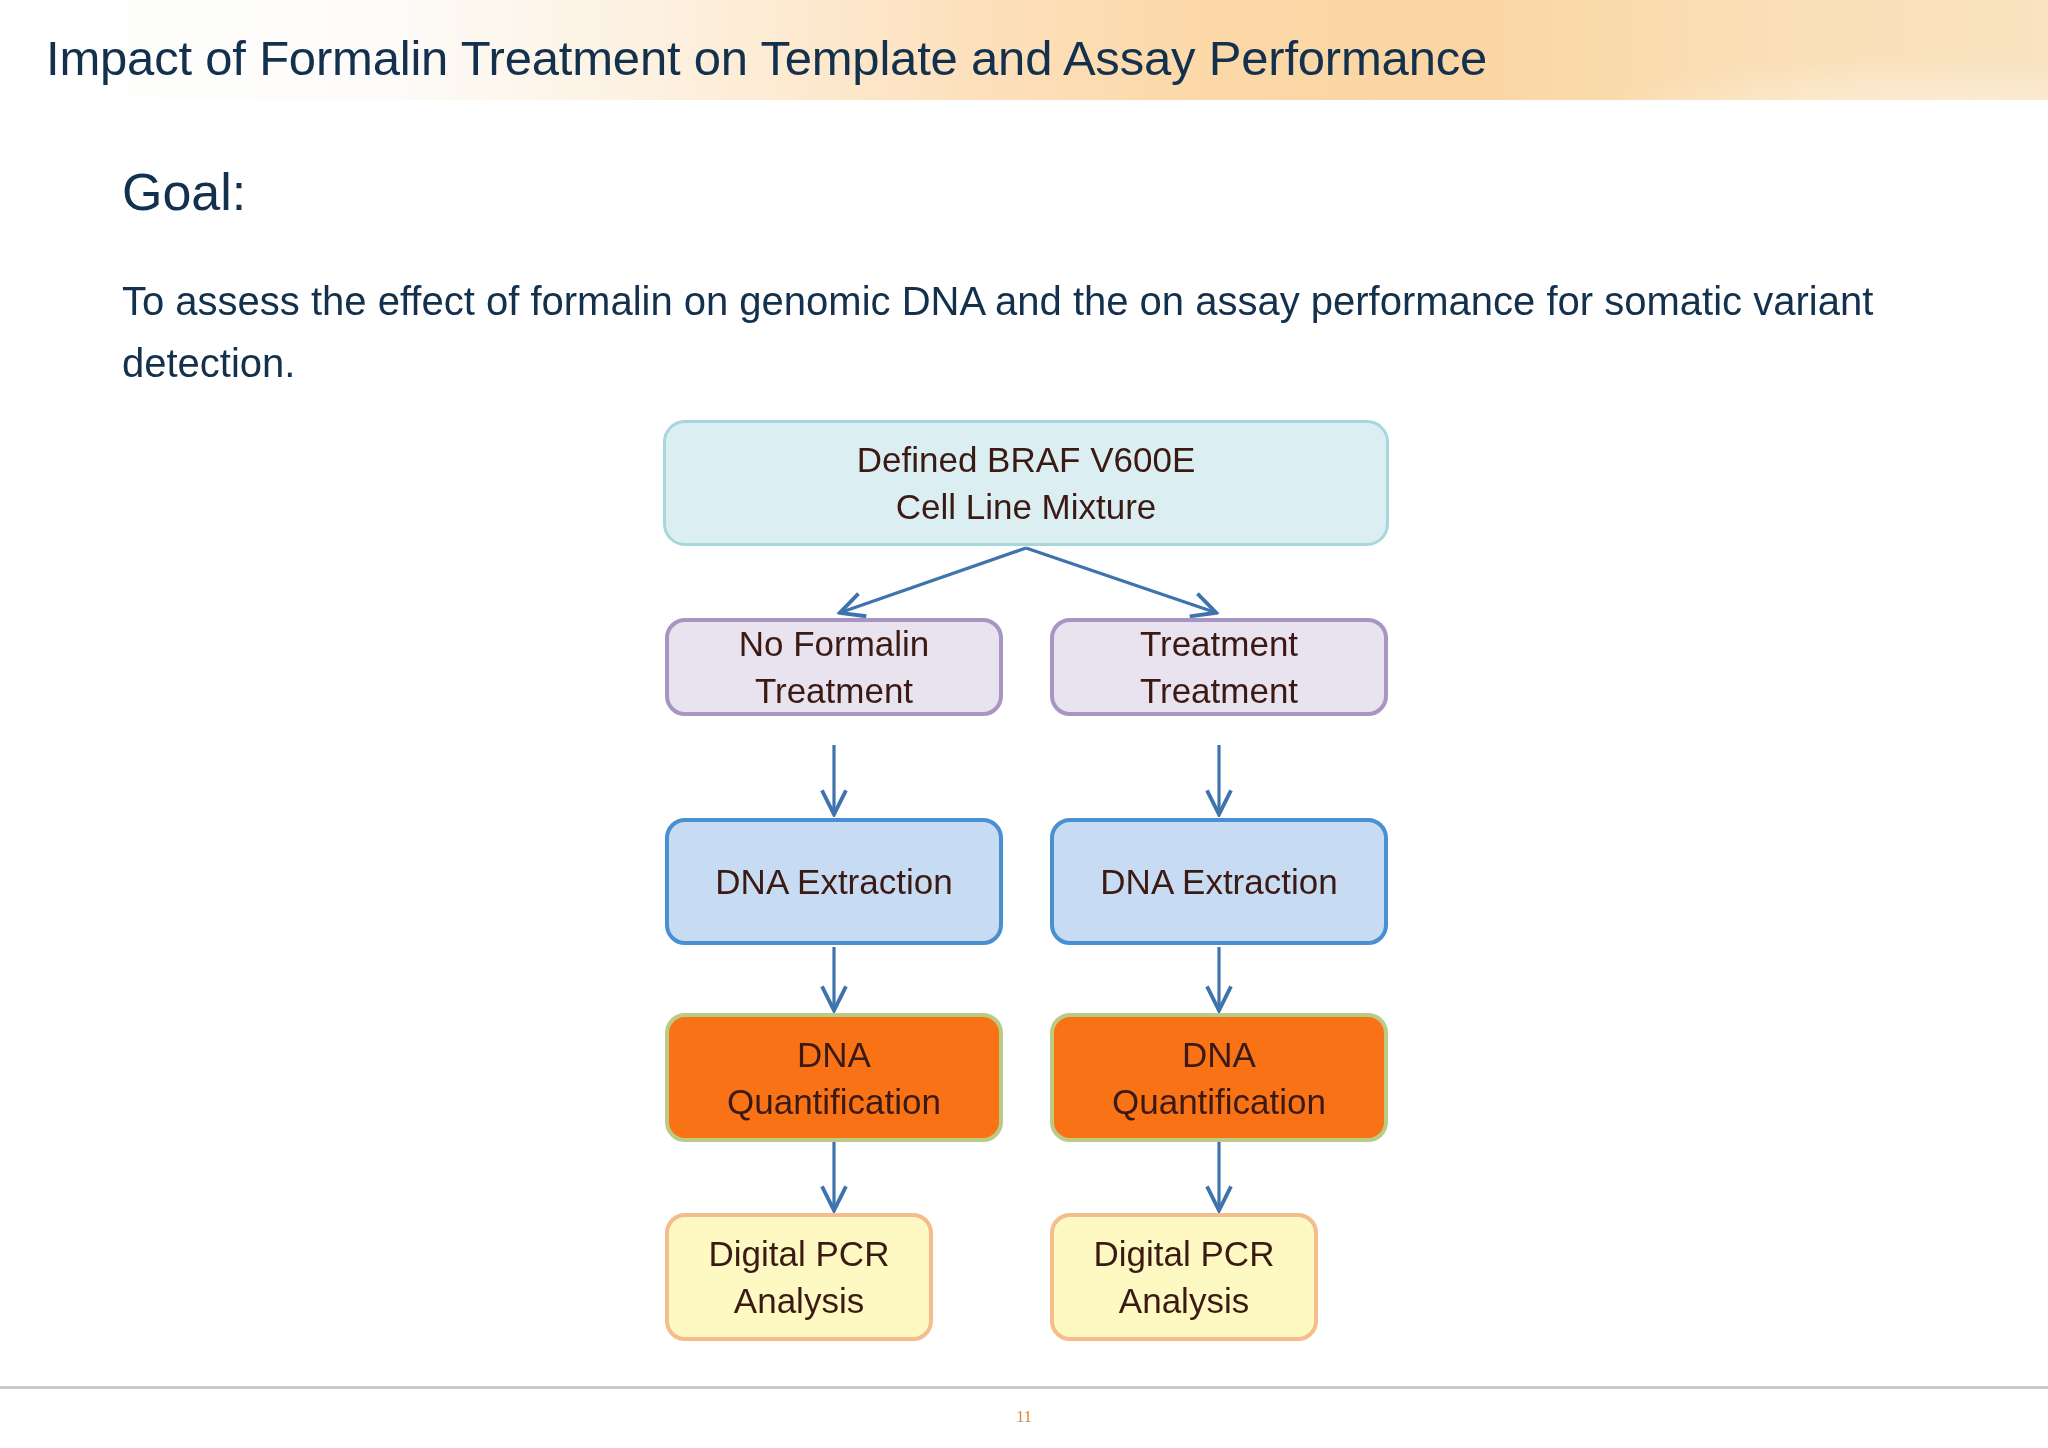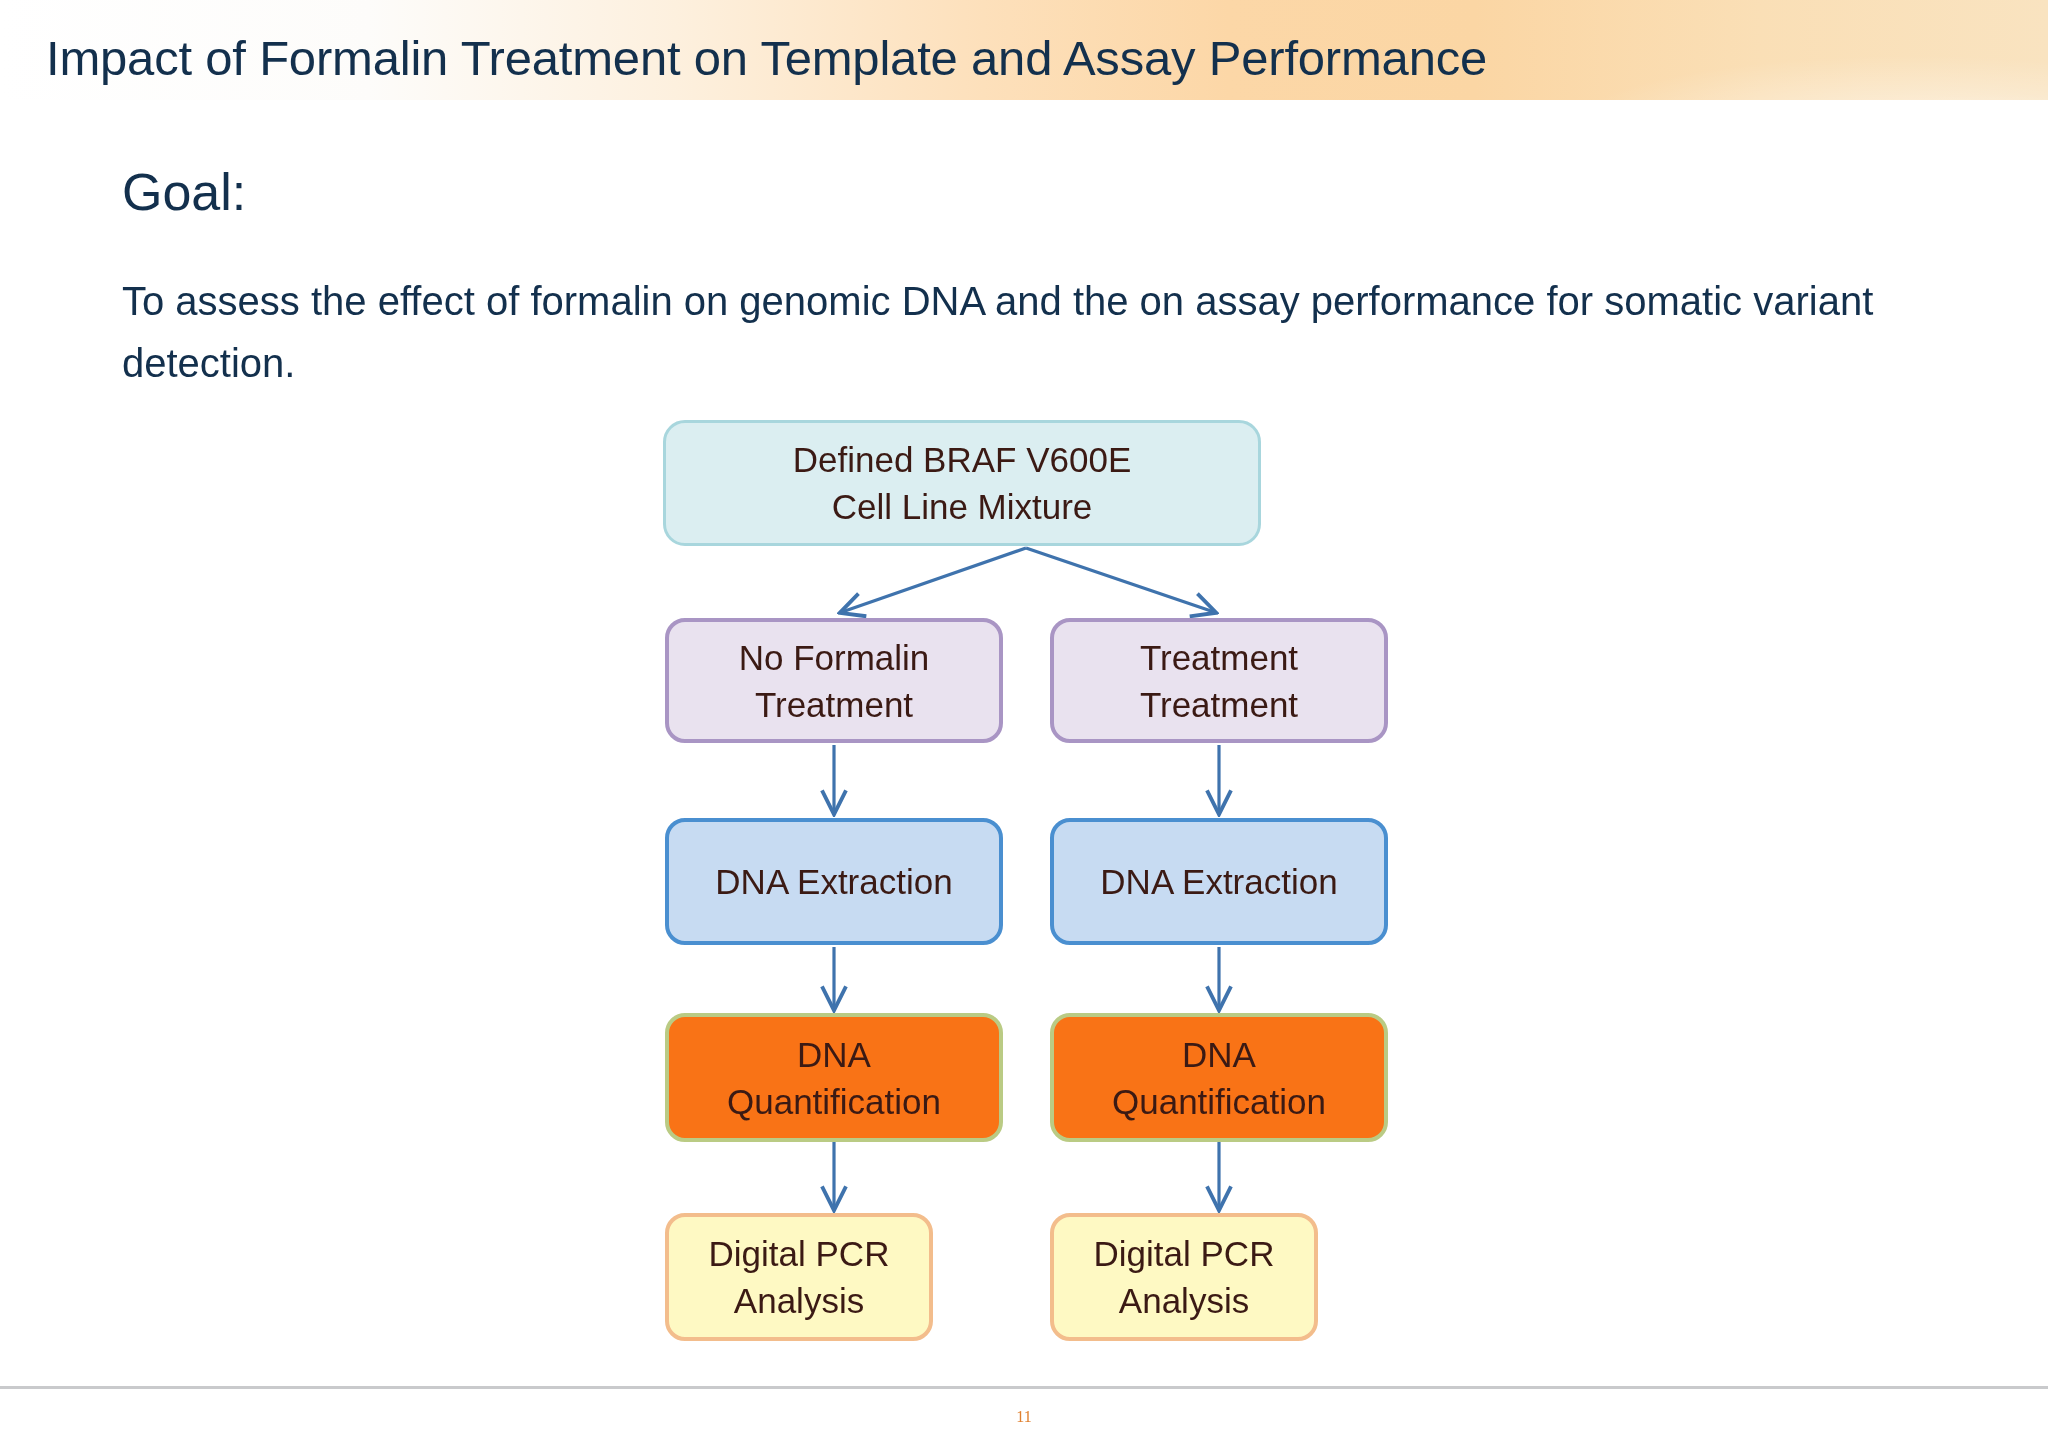--- a/index.html
+++ b/index.html
@@ -101,32 +101,32 @@
     font-size: 35px;
     line-height: 47px;
     border-style: solid;
     z-index: 2;
   }
 
   
   .node-source {
     left: 663px;
     top: 420px;
-    width: 598px;
+    width: 726px;
     height: 126px;
     background: #dbeef1;
     border-width: 3px;
     border-color: #a8d6dd;
     border-radius: 22px;
   }
   
   .node-purple {
     top: 618px;
     width: 338px;
-    height: 125px;
+    height: 98px;
     background: #e9e2ef;
     border-width: 4px;
     border-color: #a995c4;
   }
   
   .node-blue {
     top: 818px;
     width: 338px;
     height: 127px;
     background: #c7dbf2;

